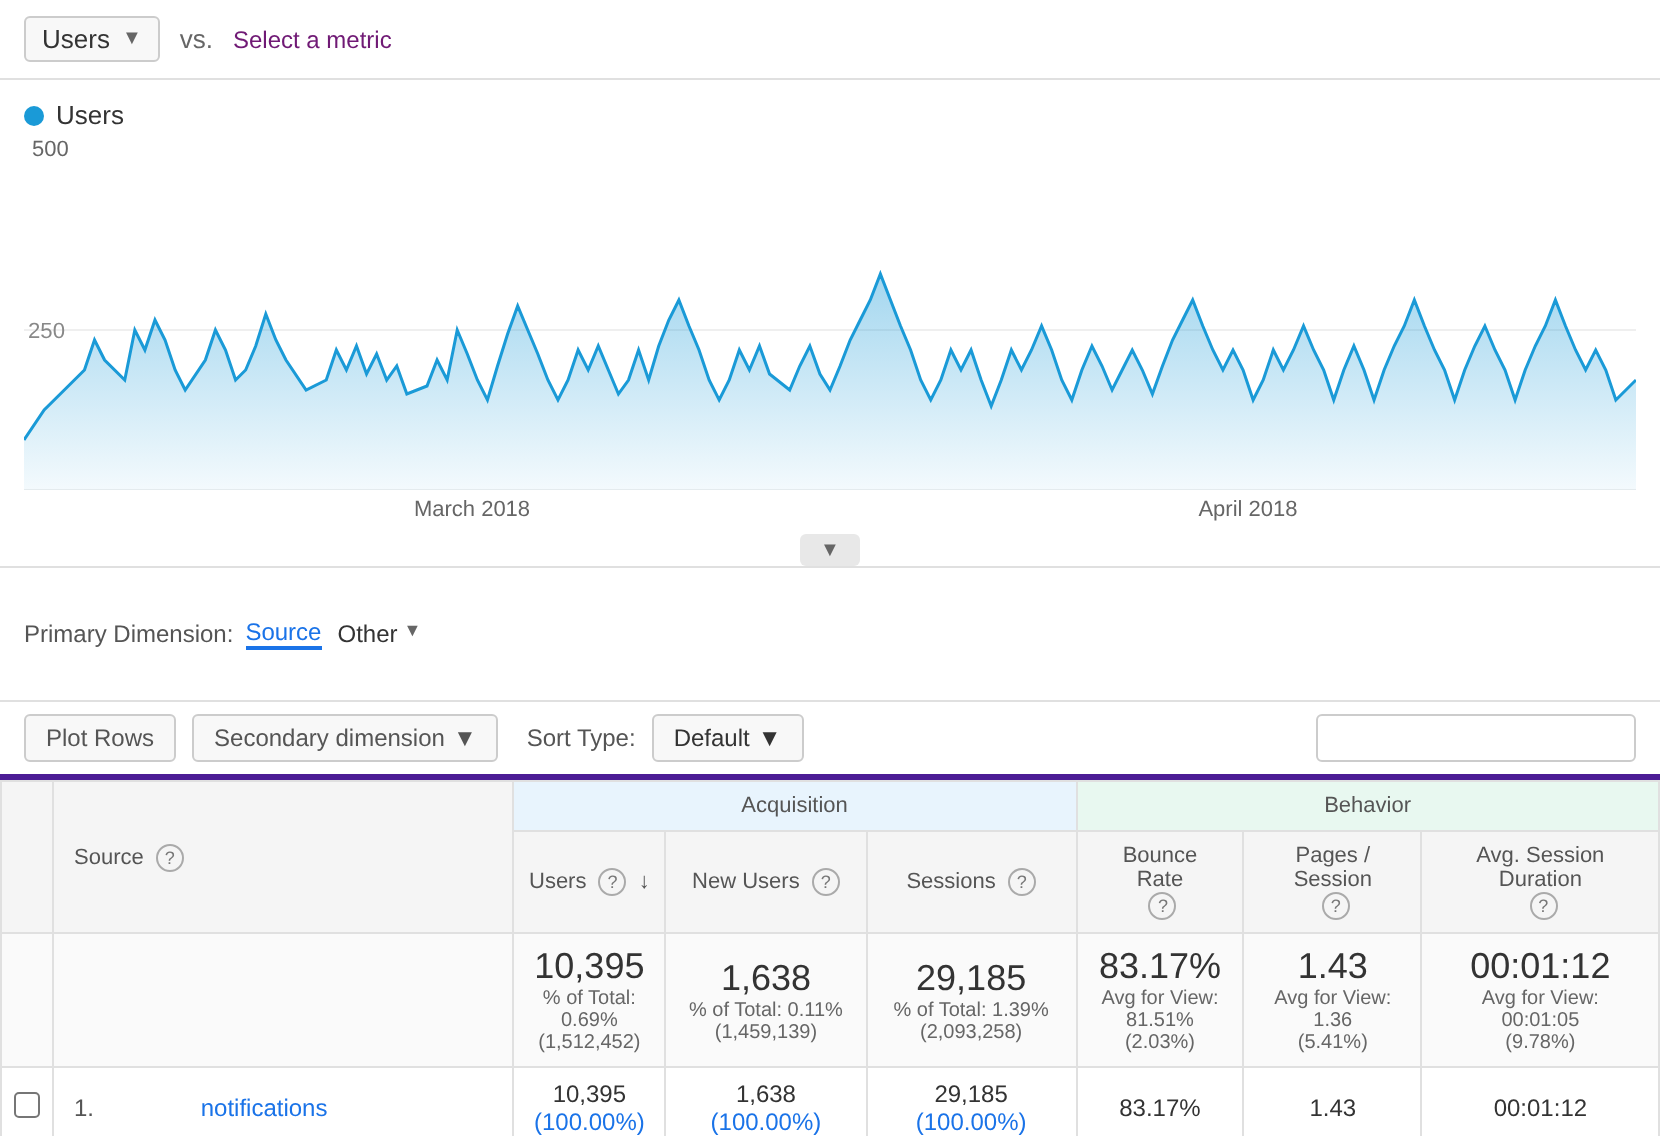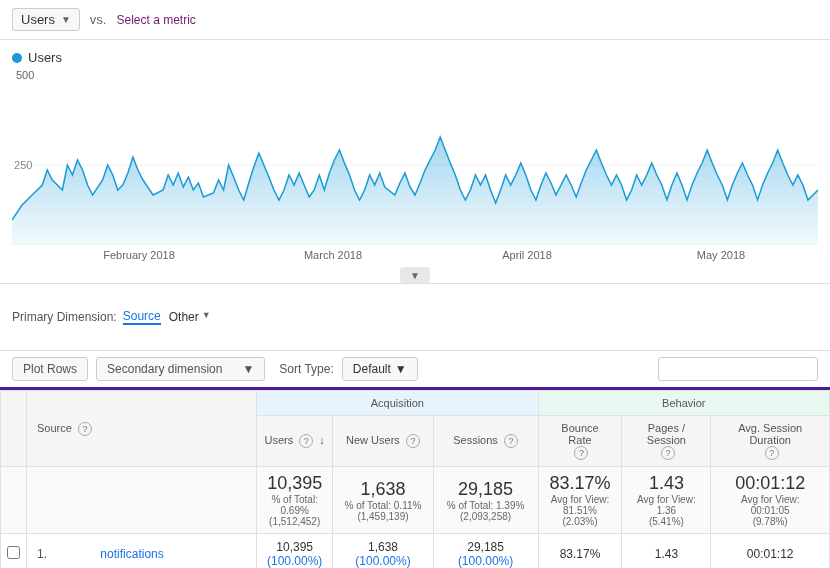--- a/index.html
+++ b/index.html
@@ -115,21 +115,21 @@
       color: #555;
     }
     .btn-secondary-dim {
       border: 1px solid #ccc;
       border-radius: 3px;
       padding: 4px 10px;
       font-size: 12px;
       background: #f8f8f8;
       cursor: pointer;
       color: #555;
-      display: flex; align-items: center; gap: 20px;
+      display: flex; align-items: center; gap: 4px;
     }
     .sort-type-label { font-size: 12px; color: #555; margin-left: 6px; }
     .sort-dropdown {
       border: 1px solid #ccc;
       border-radius: 3px;
       padding: 4px 10px;
       font-size: 12px;
       background: #f8f8f8;
       cursor: pointer;
       display: flex; align-items: center; gap: 4px;
@@ -233,24 +233,22 @@
 
       <path d="M0,135 L10,120 L20,110 L30,100 L35,85 L40,95 L50,105 L55,80 L60,90 L65,75 L70,85 L75,100 L80,110 L90,95 L95,80 L100,90 L105,105 L110,100 L115,88 L120,72 L125,85 L130,95 L140,110 L150,105 L155,90 L160,100 L165,88 L170,102 L175,92 L180,105 L185,98 L190,112 L200,108 L205,95 L210,105 L215,80 L220,92 L225,105 L230,115 L235,98 L240,82 L245,68 L250,80 L255,92 L260,105 L265,115 L270,105 L275,90 L280,100 L285,88 L290,100 L295,112 L300,105 L305,90 L310,105 L315,88 L320,75 L325,65 L330,78 L335,90 L340,105 L345,115 L350,105 L355,90 L360,100 L365,88 L370,102 L380,110 L385,98 L390,88 L395,102 L400,110 L405,98 L410,85 L415,75 L420,65 L425,52 L430,65 L435,78 L440,90 L445,105 L450,115 L455,105 L460,90 L465,100 L470,90 L475,105 L480,118 L485,105 L490,90 L495,100 L500,90 L505,78 L510,90 L515,105 L520,115 L525,100 L530,88 L535,98 L540,110 L545,100 L550,90 L555,100 L560,112 L565,98 L570,85 L575,75 L580,65 L585,78 L590,90 L595,100 L600,90 L605,100 L610,115 L615,105 L620,90 L625,100 L630,90 L635,78 L640,90 L645,100 L650,115 L655,100 L660,88 L665,100 L670,115 L675,100 L680,88 L685,78 L690,65 L695,78 L700,90 L705,100 L710,115 L715,100 L720,88 L725,78 L730,90 L735,100 L740,115 L745,100 L750,88 L755,78 L760,65 L765,78 L770,90 L775,100 L780,90 L785,100 L790,115 L800,105 L800,160 L0,160 Z" fill="url(#chartGrad)" stroke="none"></path>
 
       <path d="M0,135 L10,120 L20,110 L30,100 L35,85 L40,95 L50,105 L55,80 L60,90 L65,75 L70,85 L75,100 L80,110 L90,95 L95,80 L100,90 L105,105 L110,100 L115,88 L120,72 L125,85 L130,95 L140,110 L150,105 L155,90 L160,100 L165,88 L170,102 L175,92 L180,105 L185,98 L190,112 L200,108 L205,95 L210,105 L215,80 L220,92 L225,105 L230,115 L235,98 L240,82 L245,68 L250,80 L255,92 L260,105 L265,115 L270,105 L275,90 L280,100 L285,88 L290,100 L295,112 L300,105 L305,90 L310,105 L315,88 L320,75 L325,65 L330,78 L335,90 L340,105 L345,115 L350,105 L355,90 L360,100 L365,88 L370,102 L380,110 L385,98 L390,88 L395,102 L400,110 L405,98 L410,85 L415,75 L420,65 L425,52 L430,65 L435,78 L440,90 L445,105 L450,115 L455,105 L460,90 L465,100 L470,90 L475,105 L480,118 L485,105 L490,90 L495,100 L500,90 L505,78 L510,90 L515,105 L520,115 L525,100 L530,88 L535,98 L540,110 L545,100 L550,90 L555,100 L560,112 L565,98 L570,85 L575,75 L580,65 L585,78 L590,90 L595,100 L600,90 L605,100 L610,115 L615,105 L620,90 L625,100 L630,90 L635,78 L640,90 L645,100 L650,115 L655,100 L660,88 L665,100 L670,115 L675,100 L680,88 L685,78 L690,65 L695,78 L700,90 L705,100 L710,115 L715,100 L720,88 L725,78 L730,90 L735,100 L740,115 L745,100 L750,88 L755,78 L760,65 L765,78 L770,90 L775,100 L780,90 L785,100 L790,115 L800,105" fill="none" stroke="#1a9ad7" stroke-width="1.5"></path>
 
       <text x="2" y="84" font-size="11" fill="#888">250</text>
     </svg>
   </div>
 
   <div class="x-axis-labels">
-    <span class="x-axis-label">February 2018</span>
     <span class="x-axis-label">March 2018</span>
     <span class="x-axis-label">April 2018</span>
-    <span class="x-axis-label">May 2018</span>
   </div>
 
   <div class="chart-expand-btn">
     <div class="expand-icon">▼</div>
   </div>
 </div>
 
 <div class="dimensions-bar">
   <span class="dim-label">Primary Dimension:</span>
   <span class="dim-source dim-underline">Source</span>

